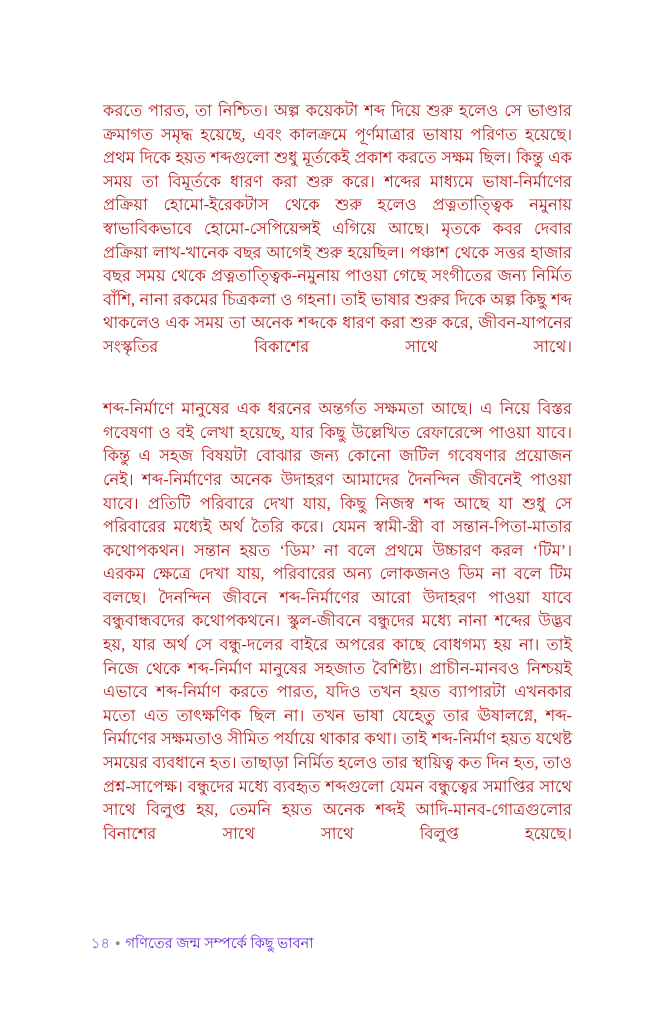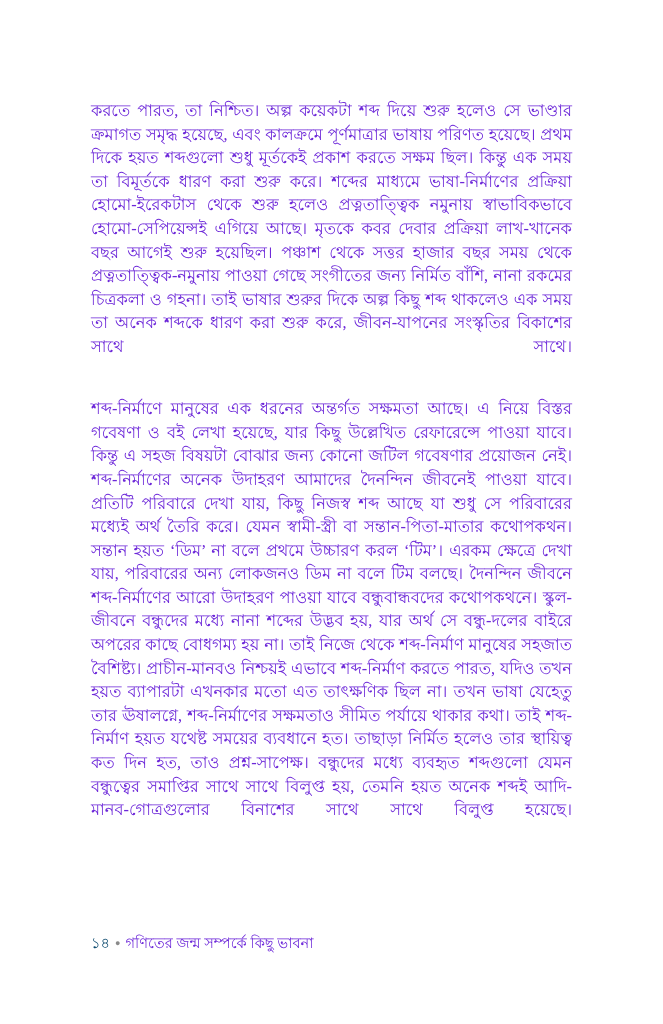--- a/index.html
+++ b/index.html
@@ -20,25 +20,25 @@
   }
 
   .text-block {
     position: absolute;
     left: 91px;
     top: 99px;
     width: 481px;
   }
 
   .paragraph {
-    margin: 0 0 0 0;
+    margin: 0 0 0 12px;
     font-family: "Liberation Serif", "DejaVu Serif", serif;
     font-size: 16.3px;
     line-height: 23.6px;
-    color: #6d28d9;
+    color: #b91c1c;
     text-align: justify;
     text-justify: inter-word;
     word-spacing: 0.02em;
     letter-spacing: 0;
     hyphens: none;
     -webkit-font-feature-settings: "kern" 1;
     font-feature-settings: "kern" 1;
   }
 
   .paragraph + .paragraph {
@@ -59,21 +59,21 @@
     width: 481px;
     font-family: "Liberation Serif", "DejaVu Serif", serif;
     font-size: 14.6px;
     line-height: 20px;
     color: #8a8a8a;
     text-align: left;
     white-space: nowrap;
   }
 
   .footer .page-number {
-    color: #0c4a6e;
+    color: #8b5cf6;
   }
 
   .footer .sep {
     display: inline-block;
     margin: 0 5px 0 5px;
     vertical-align: 0.18em;
     font-size: 9px;
     color: #8a8a8a;
   }
 

